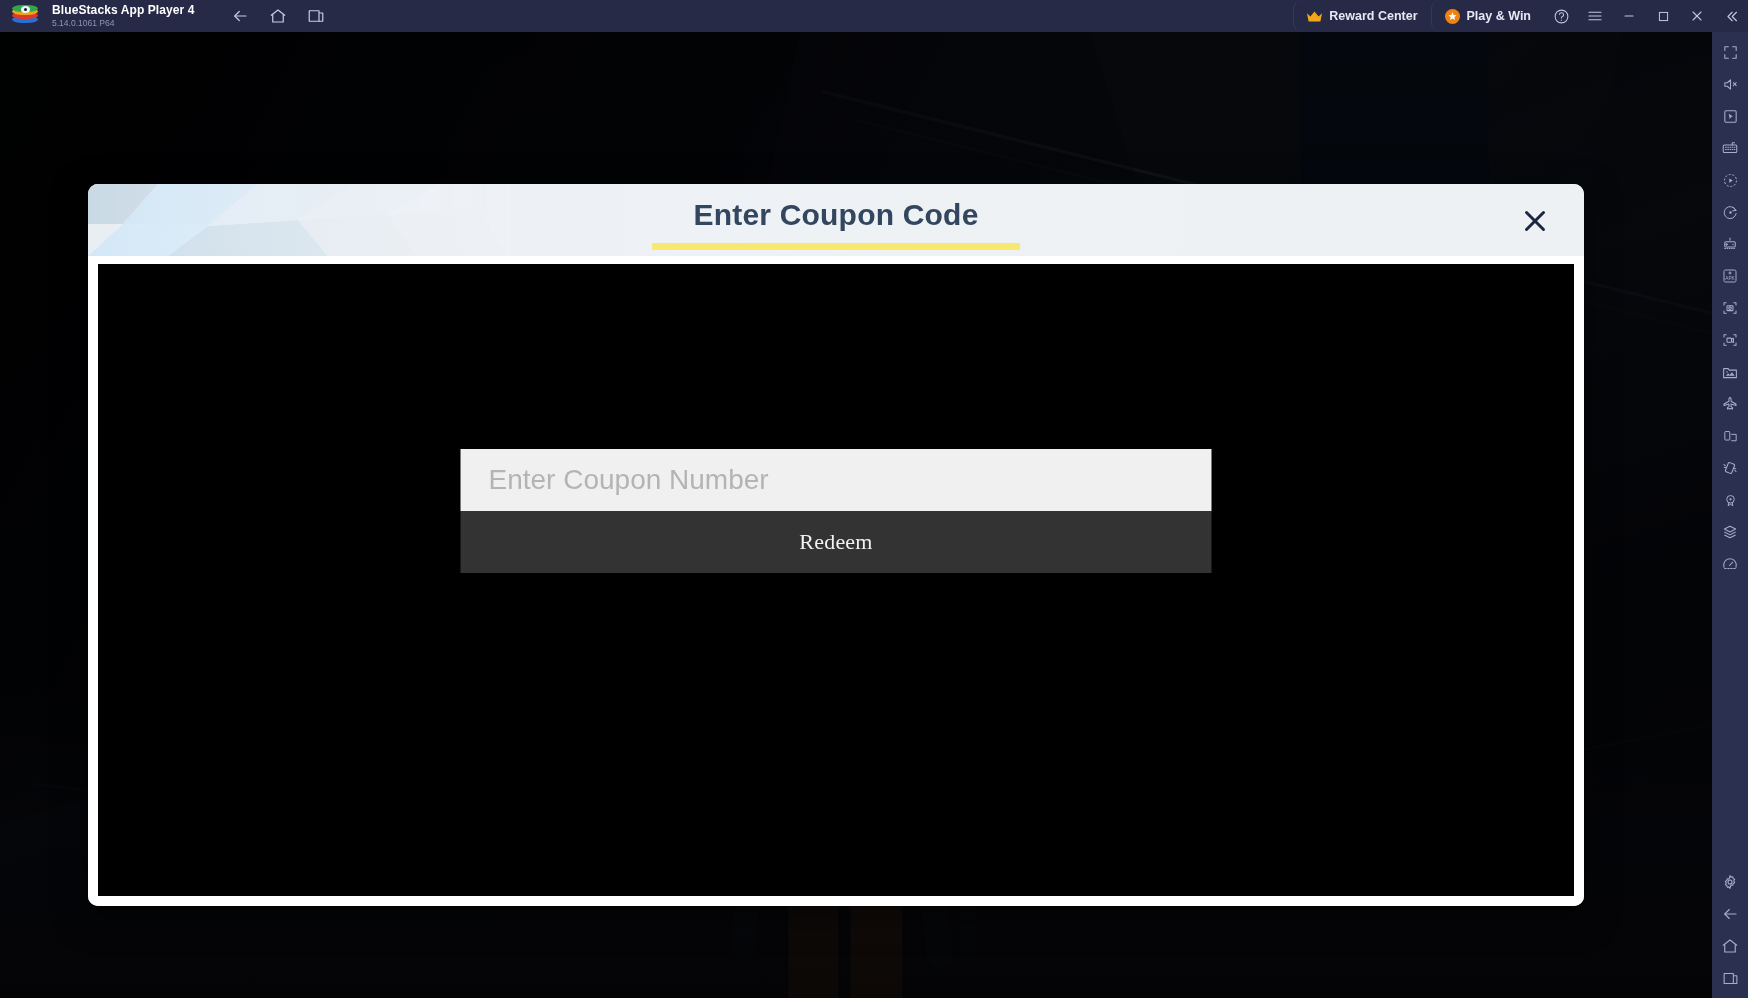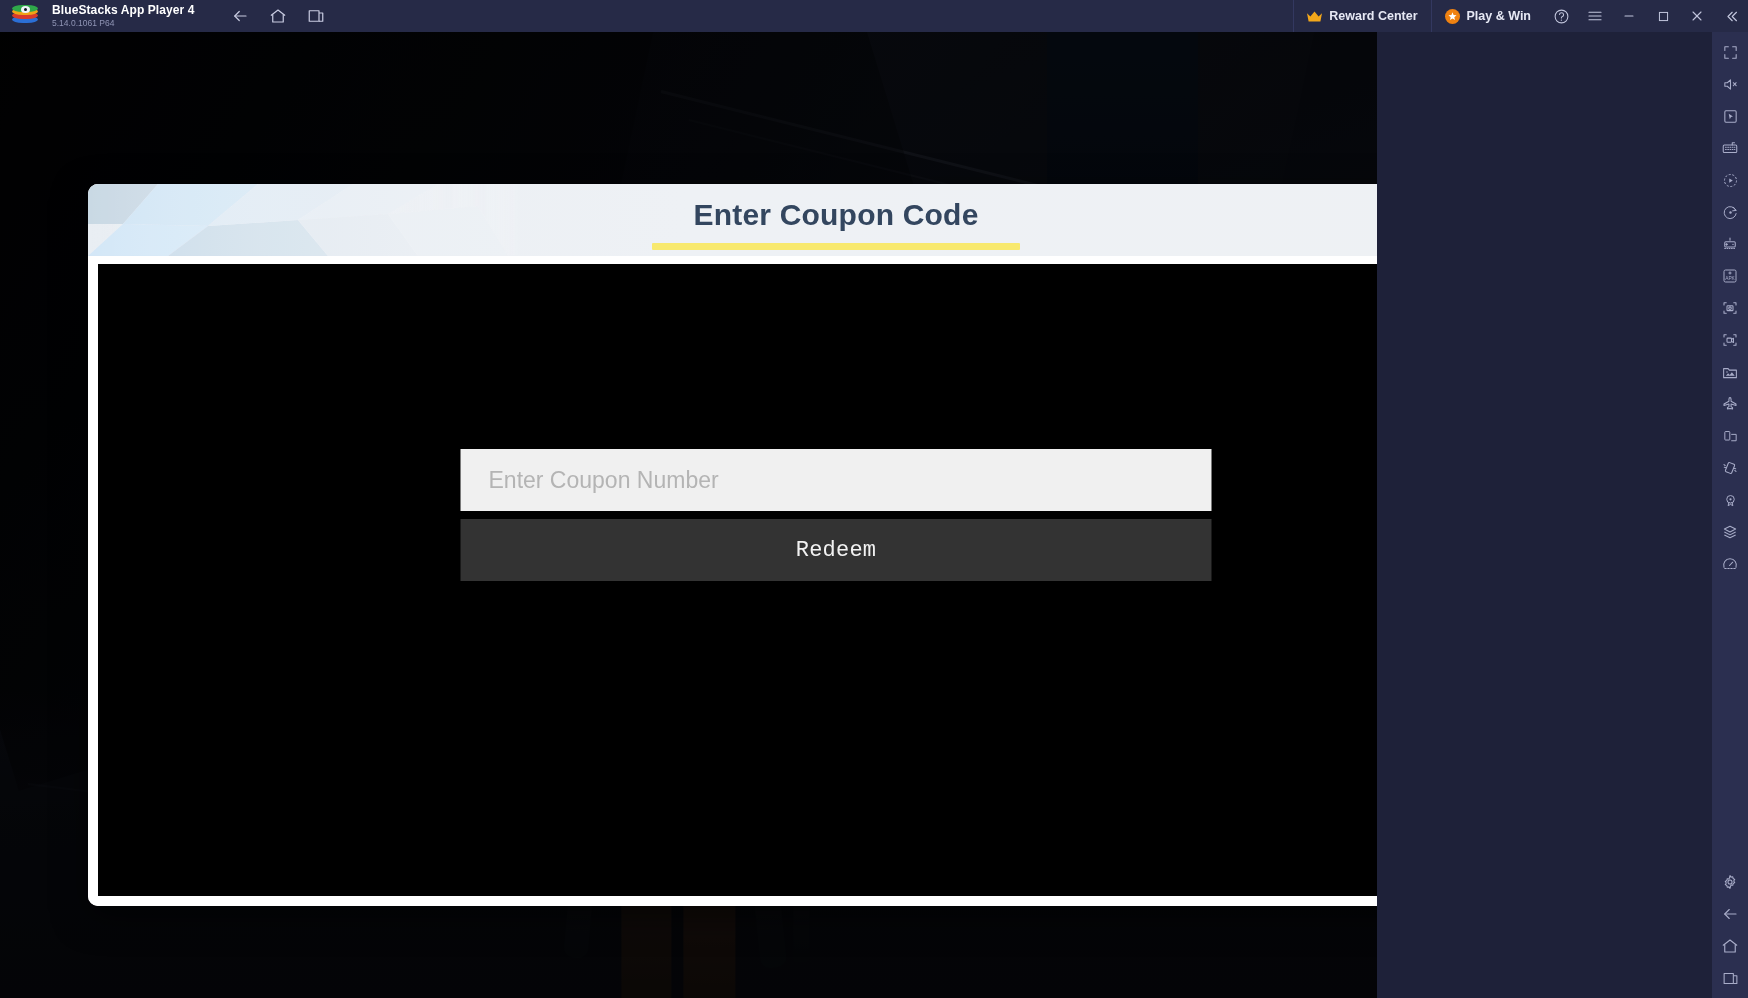--- a/index.html
+++ b/index.html
@@ -98,20 +98,21 @@
   .tb-pill {
     display: flex; align-items: center;
     gap: 7px;
     height: 32px;
     padding: 0 13px;
     border-left: 1px solid #333860;
     color: #e6e8f4;
     font-size: 12.5px;
     font-weight: bold;
     white-space: nowrap;
+    border-radius: 9px;
   }
 
   .crown {
     width: 15px; height: 11px;
     position: relative;
     flex: none;
   }
   .crown svg { display: block; }
 
   .pw-badge {
@@ -126,21 +127,21 @@
   .tb-iconbtn {
     width: 34px; height: 32px;
     display: flex; align-items: center; justify-content: center;
     color: #c2c6dd;
   }
 
   
   .stage {
     position: absolute;
     left: 0; top: 32px;
-    width: 1377px;
+    width: 1712px;
     height: 966px;
     overflow: hidden;
     background: #0a0b10;
   }
   .bg-art { position: absolute; inset: 0; }
 
   .bg-sky {
     position: absolute; inset: 0;
     background:
       linear-gradient(160deg, #0b0d14 0%, #0d1019 28%, #111520 50%, #0a0c12 72%, #07080d 100%);
@@ -350,35 +351,35 @@
 
   .coupon-input {
     display: block;
     width: 100%;
     height: 62px;
     background: #f0f0f0;
     border: none;
     outline: none;
     padding: 0 28px;
     font-family: "Liberation Sans", sans-serif;
-    font-size: 23px;
+    font-size: 28px;
     color: #8b5cf6;
   }
   .coupon-input::placeholder { color: #b4b4b4; }
 
   .redeem-btn {
     display: block;
     width: 100%;
     height: 62px;
-    margin-top: 8px;
+    margin-top: 0;
     background: #333333;
     border: none;
     outline: none;
     color: #f2f2f2;
-    font-family: Liberation Mono, monospace;
+    font-family: Liberation Serif, serif;
     font-size: 22px;
     letter-spacing: .2px;
     cursor: pointer;
   }
 
   
   .sidebar {
     position: absolute;
     right: 0; top: 32px;
     width: 36px;

